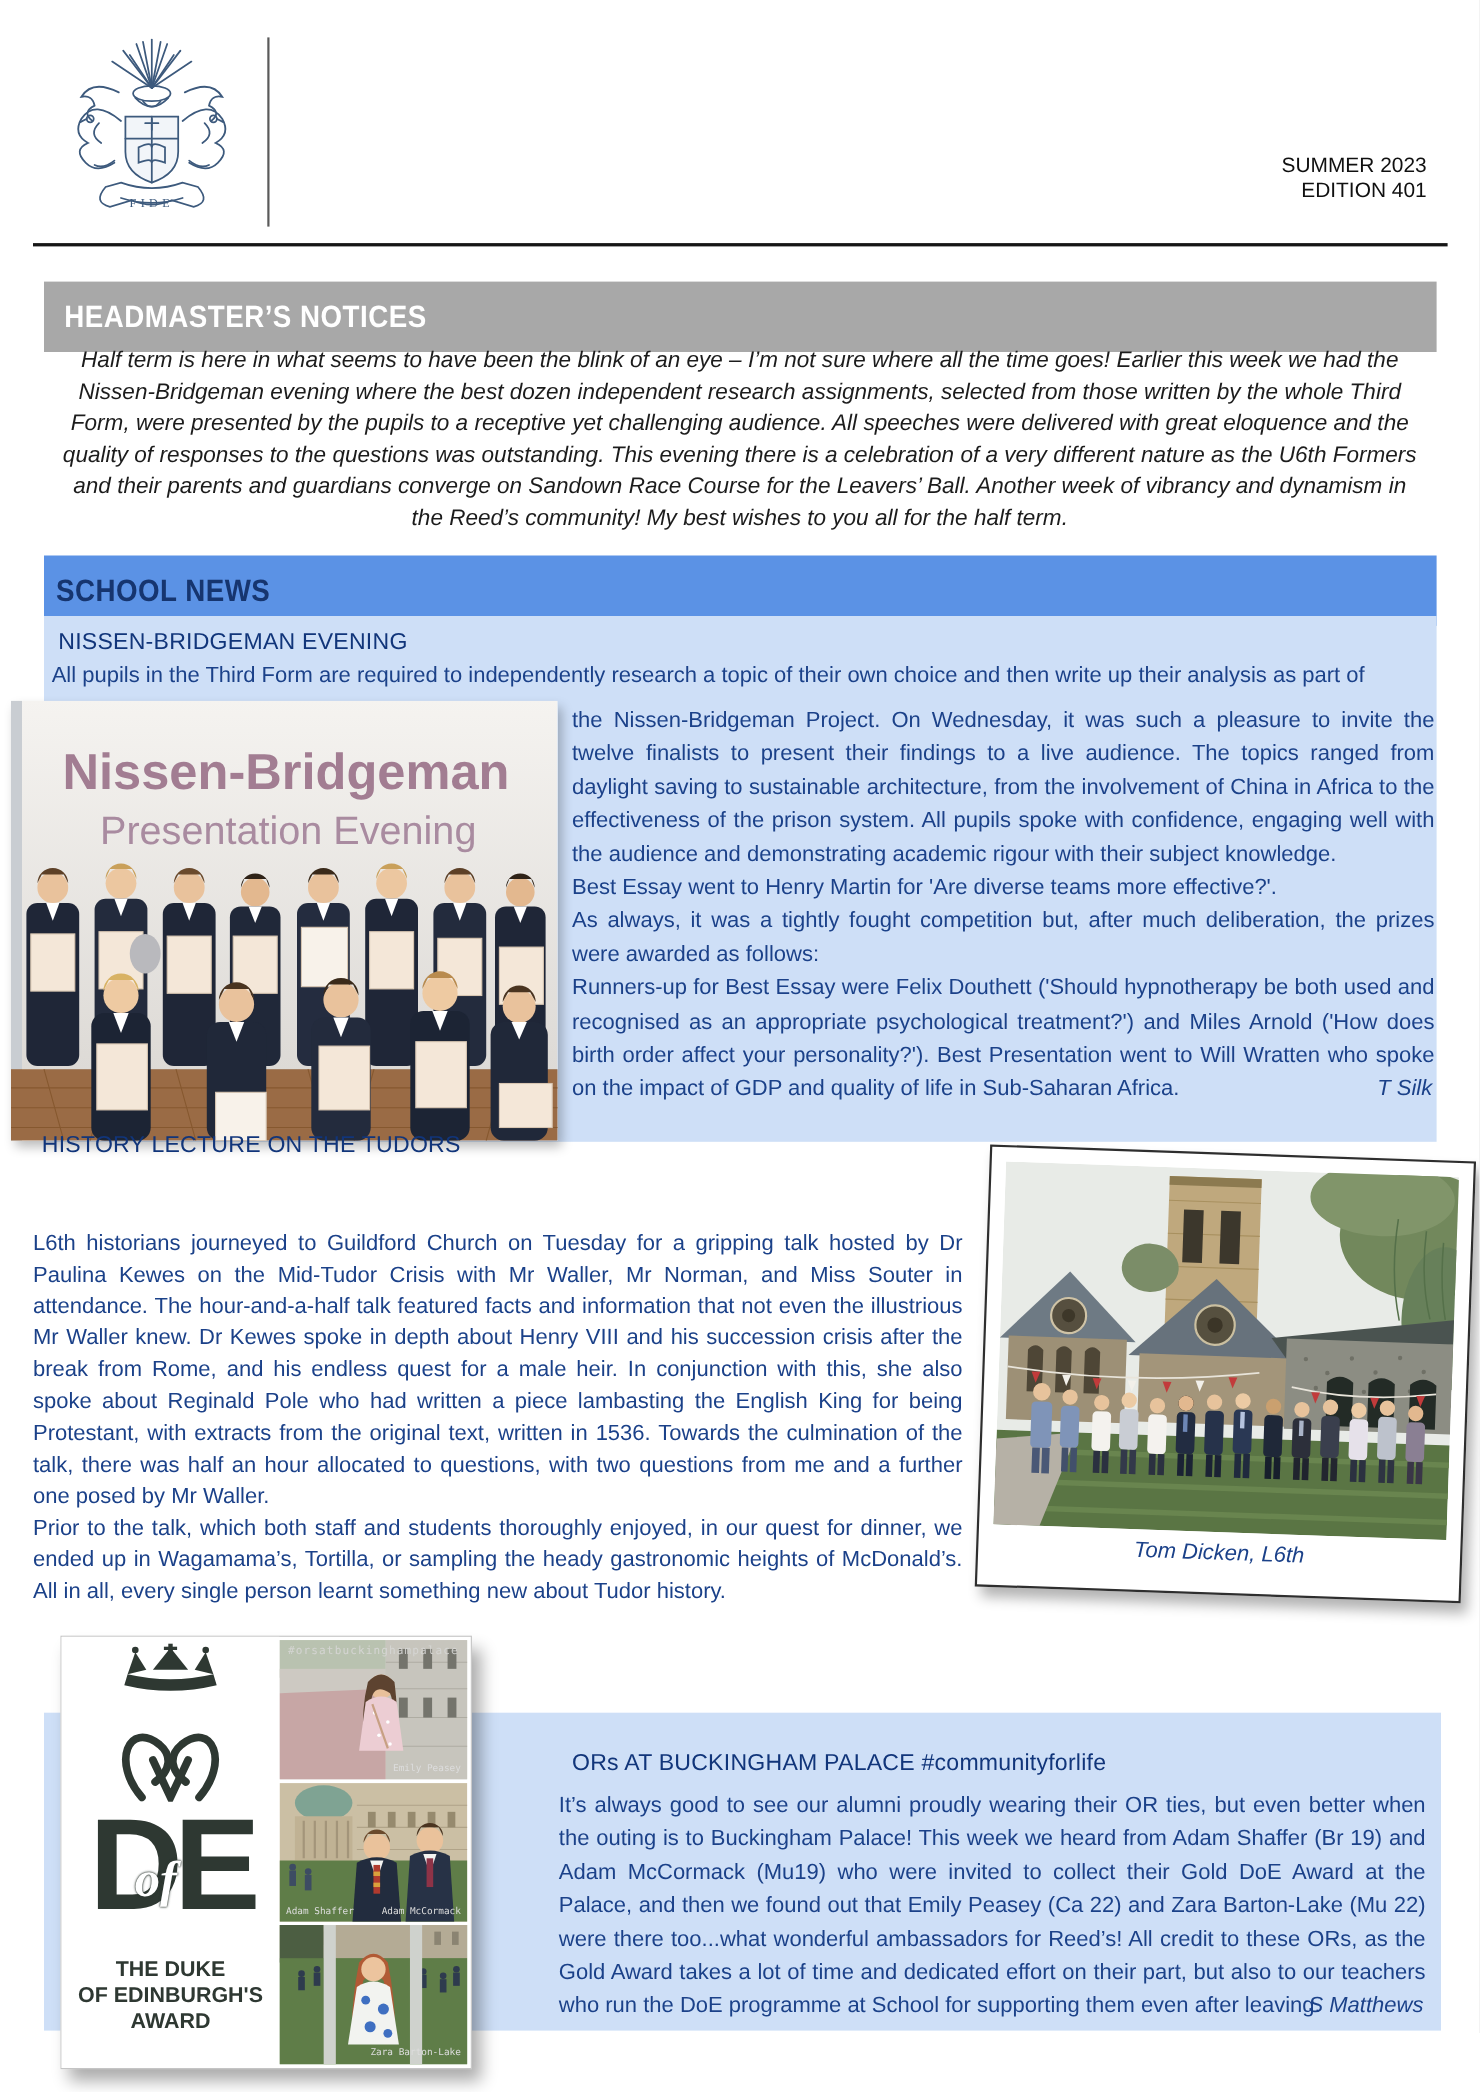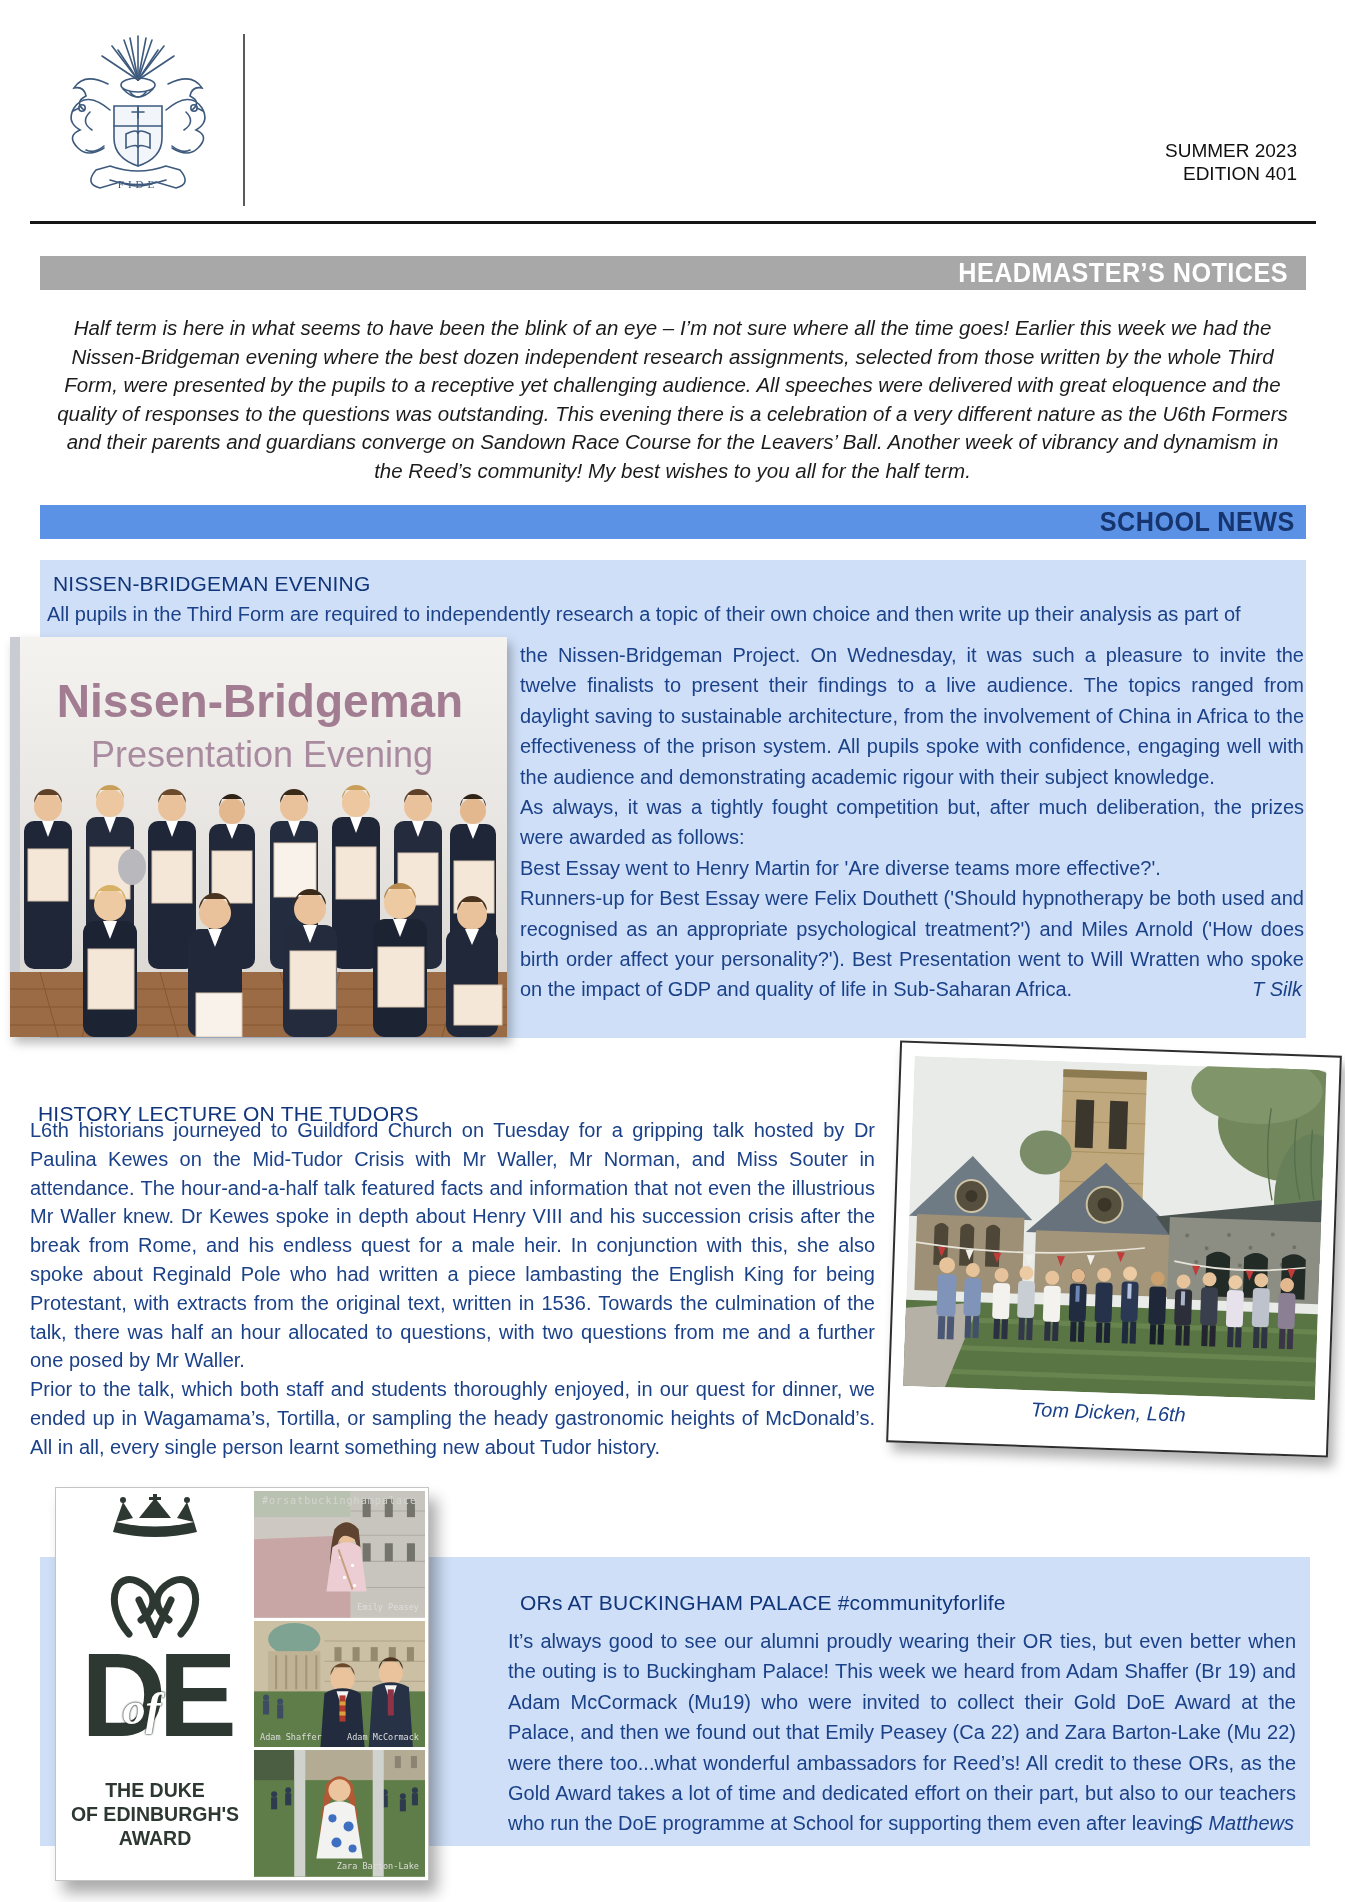--- a/index.html
+++ b/index.html
@@ -11,21 +11,21 @@
   .vline{position:absolute;left:243px;top:34px;width:2px;height:172px;background:#5a5a5a;}
   .masthead{position:absolute;left:280px;top:34px;font-family:"Liberation Serif",serif;
             font-size:72px;letter-spacing:17px;color:#0d0d0d;white-space:nowrap;}
   .dateline{position:absolute;left:284px;top:142px;font-size:30px;letter-spacing:5px;color:#161616;white-space:nowrap;}
   .dateline .ord{font-size:17px;vertical-align:9px;letter-spacing:2px;}
   .dateline .suffix{margin-left:8px;}
   .issue{position:absolute;right:48px;top:139px;text-align:right;font-size:19px;line-height:23px;color:#101010;}
   .rule{position:absolute;left:30px;top:221px;width:1286px;height:3px;background:#161616;}
 
   
-  .bar{position:absolute;left:40px;width:1266px;height:34px;display:flex;align-items:center;justify-content:flex-end;}
+  .bar{position:absolute;left:40px;width:1266px;height:64px;display:flex;align-items:center;justify-content:flex-start;}
   .bar-inner{font-weight:bold;font-size:28px;display:inline-block;transform:scaleX(.9);letter-spacing:.5px;}
   .bar-gray{top:256px;background:#a8a8a8;}
   .bar-gray .bar-inner{color:#ffffff;}
   .bar-blue{top:505px;background:#5b92e5;}
   .bar-blue .bar-inner{color:#16356f;}
 
   .hm-para{position:absolute;left:50px;top:314px;width:1245px;font-style:italic;font-size:20.5px;
            line-height:28.6px;text-align:center;color:#1c1c1c;}
 
   
@@ -35,21 +35,21 @@
   .nissen-intro{position:absolute;left:47px;top:603px;width:1252px;font-size:20px;color:#1b4189;}
   .nissen-photo{position:absolute;left:10px;top:637px;width:497px;height:400px;
                 box-shadow:4px 6px 10px rgba(0,0,0,.28);}
   .nissen-col{position:absolute;left:520px;top:640px;width:784px;font-size:20px;line-height:30.4px;
               text-align:justify;color:#1b4189;}
   .nissen-col p{margin:0;}
   .rel{position:relative;}
   .byline{position:absolute;right:2px;bottom:0;font-style:italic;}
 
   
-  .tudor-h{position:absolute;left:38px;top:1102px;}
+  .tudor-h{position:absolute;left:38px;top:1029px;}
   .tudor-para{position:absolute;left:30px;top:1116px;width:845px;font-size:20px;line-height:28.8px;
               text-align:justify;color:#1b4189;}
   .tudor-para p{margin:0;}
   .tudor-photo{position:absolute;left:893px;top:1048px;width:442px;height:402px;background:#fff;
                border:2px solid #2e2e2e;box-sizing:border-box;padding:13px 13px 0 13px;
                transform:rotate(2deg);transform-origin:center;box-shadow:6px 9px 12px rgba(0,0,0,.3);}
   .tudor-img{width:100%;height:330px;display:block;}
   .tudor-cap{text-align:center;font-style:italic;font-size:20px;color:#1b4189;margin-top:8px;}
 
   
@@ -270,22 +270,22 @@
             <rect x="436" y="292" width="52" height="108" rx="12" fill="#202839"></rect>
             <polygon points="455,292 469,292 462,308" fill="#fff"></polygon>
             <rect x="444" y="348" width="48" height="40" fill="#f4e7d8" stroke="#d8c6b2"></rect>
           </g>
       </g>
     </svg>
   </div>
 
   <div class="nissen-col">
     <p>the Nissen-Bridgeman Project. On Wednesday, it was such a pleasure to invite the twelve finalists to present their findings to a live audience. The topics ranged from daylight saving to sustainable architecture, from the involvement of China in Africa to the effectiveness of the prison system. All pupils spoke with confidence, engaging well with the audience and demonstrating academic rigour with their subject knowledge.</p>
+    <p>Best Essay went to Henry Martin for 'Are diverse teams more effective?'.</p>
     <p>As always, it was a tightly fought competition but, after much deliberation, the prizes were awarded as follows:</p>
-    <p>Best Essay went to Henry Martin for 'Are diverse teams more effective?'.</p>
     <p class="rel">
       <span>Runners-up for Best Essay were Felix Douthett ('Should hypnotherapy be both used and recognised as an appropriate psychological treatment?') and Miles Arnold ('How does birth order affect your personality?'). Best Presentation went to Will Wratten who spoke on the impact of GDP and quality of life in Sub-Saharan Africa.</span>
       <span class="byline">T Silk</span>
     </p>
   </div>
 
   <div class="tudor-h h-news">HISTORY LECTURE ON THE TUDORS</div>
 
   <div class="tudor-para">
     <p>L6th historians journeyed to Guildford Church on Tuesday for a gripping talk hosted by Dr Paulina Kewes on the Mid-Tudor Crisis with Mr Waller, Mr Norman, and Miss Souter in attendance. The hour-and-a-half talk featured facts and information that not even the illustrious Mr Waller knew. Dr Kewes spoke in depth about Henry VIII and his succession crisis after the break from Rome, and his endless quest for a male heir. In conjunction with this, she also spoke about Reginald Pole who had written a piece lambasting the English King for being Protestant, with extracts from the original text, written in 1536. Towards the culmination of the talk, there was half an hour allocated to questions, with two questions from me and a further one posed by Mr Waller.</p>

